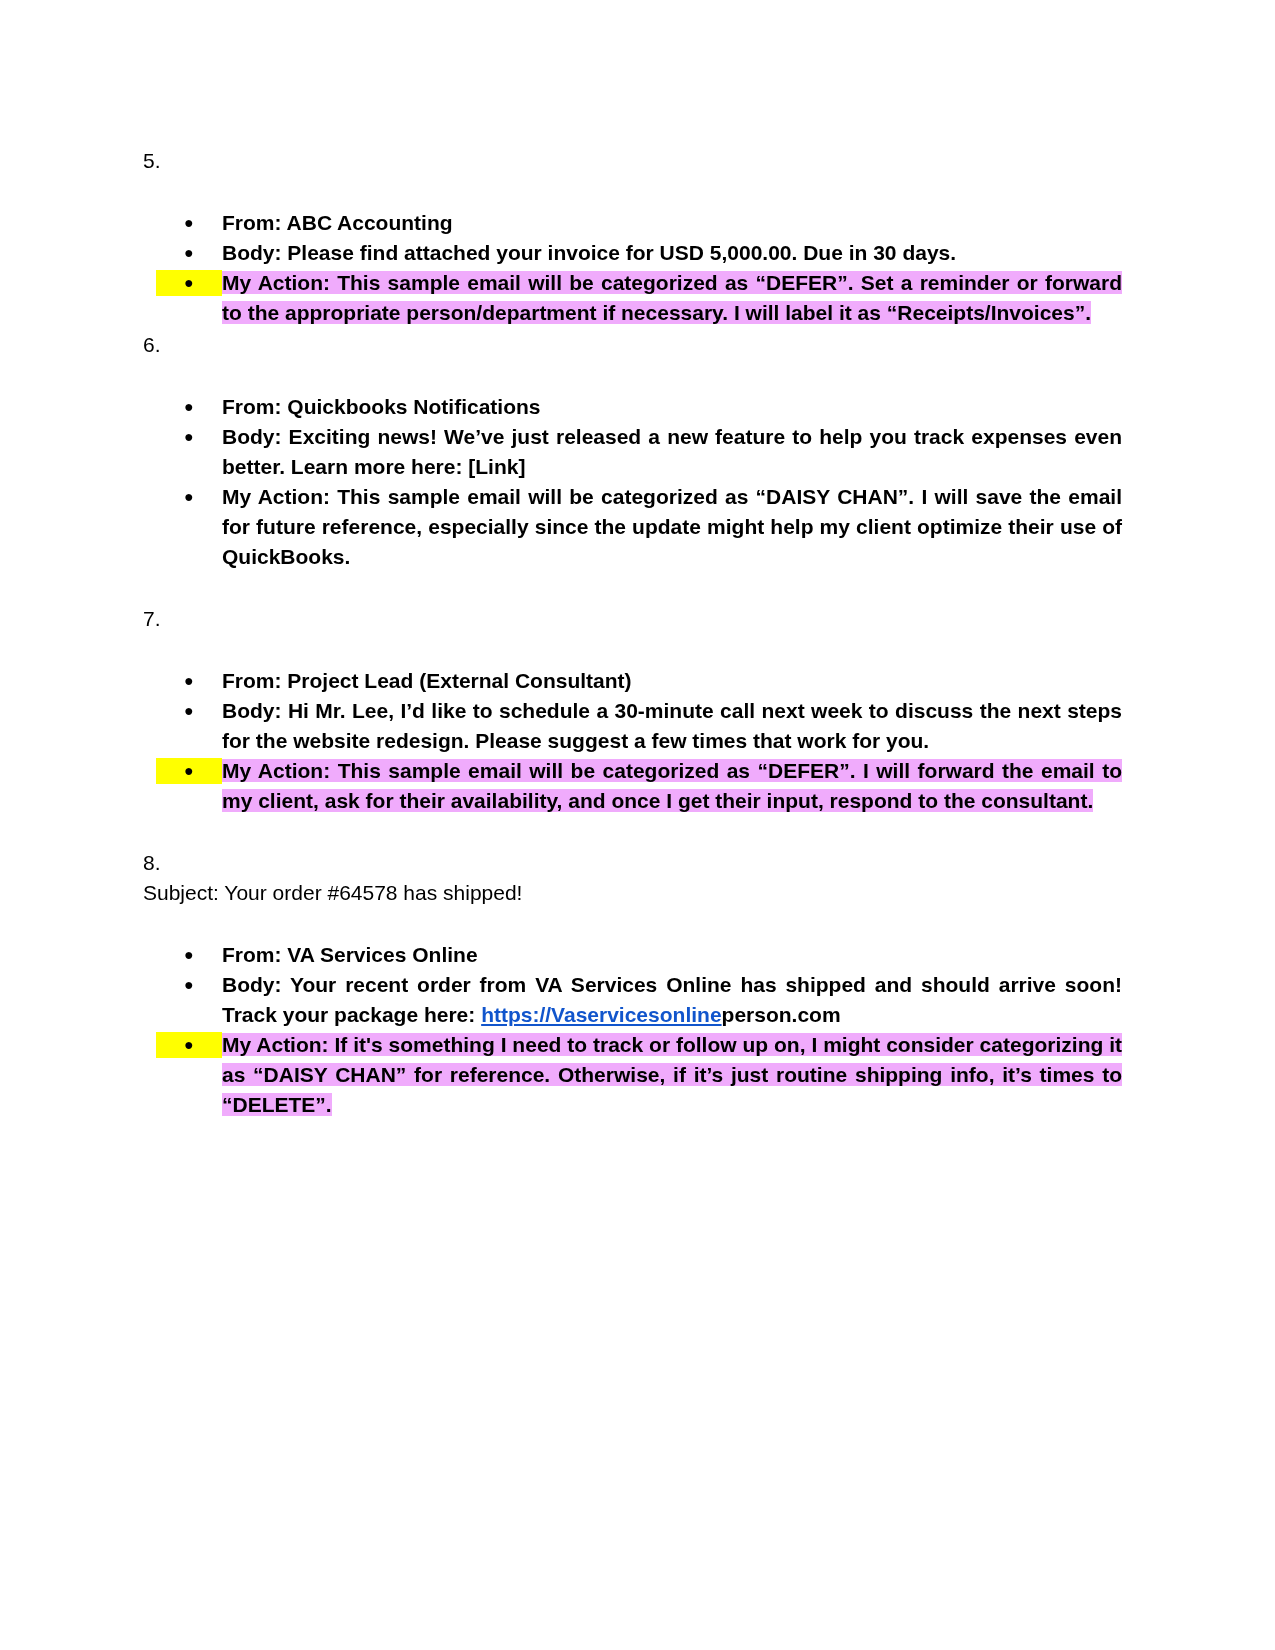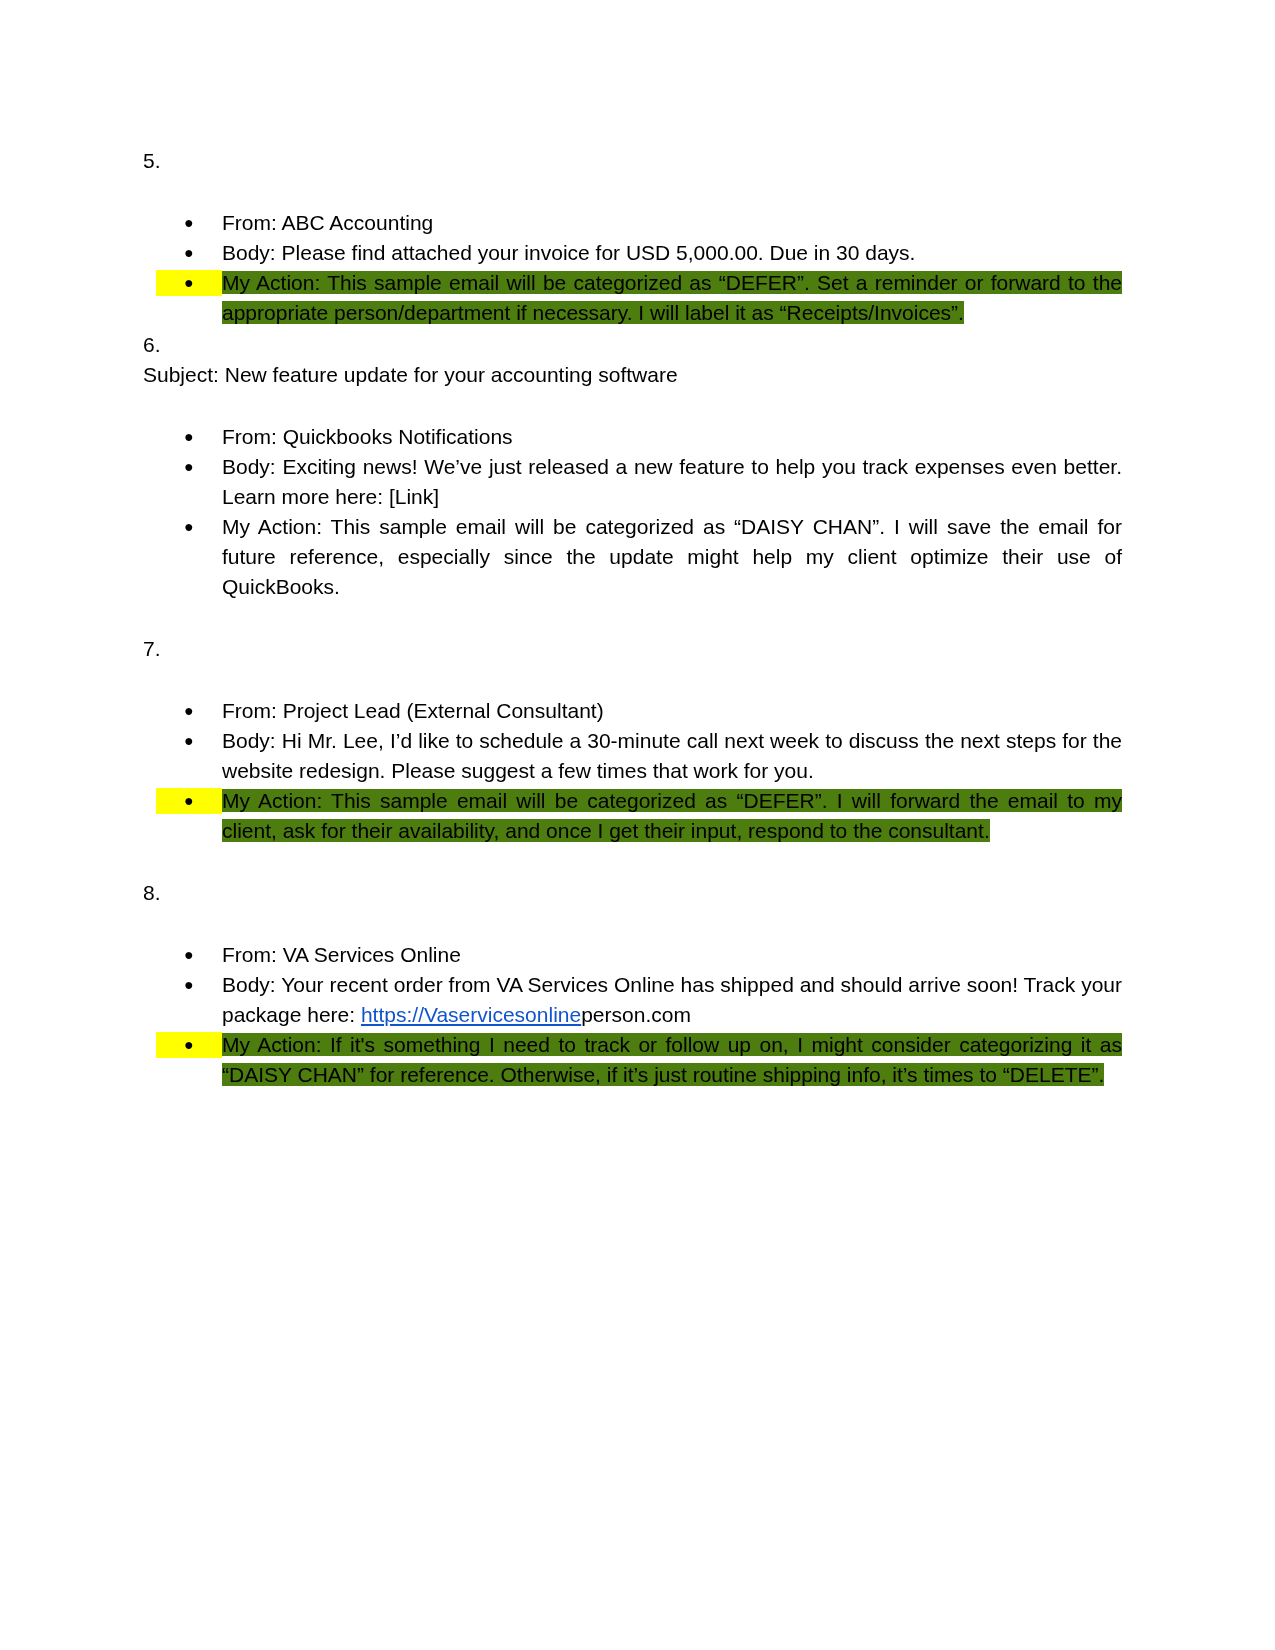--- a/index.html
+++ b/index.html
@@ -40,22 +40,23 @@
     position: absolute;
     left: 13px;
     top: 2px;
     width: 66px;
     height: 26px;
     background: #ffff00;
   }
   .li-text {
     flex: 1 1 auto;
     text-align: justify;
+    font-weight: bold;
   }
-  .hl-text { background: #4d7c0f; }
+  .hl-text { background: #f0abfc; }
   .link {
     color: #1155cc;
     text-decoration: underline;
     cursor: pointer;
     margin-top: 15px;
   }
 </style>
 </head>
 <body>
 
@@ -81,21 +82,20 @@
         <div class="li-bullet">
             <span class="dot">●</span>
           </div>
         <div class="li-text"><span class="hl-text">My Action: This sample email will be categorized as “DEFER”. Set a reminder or forward to the appropriate person/department if necessary. I will label it as “Receipts/Invoices”.</span></div>
       </div>
     </div>
   </div>
 
   <div class="section">
     <div class="para">6.</div>
-    <div class="para">Subject: New feature update for your accounting software</div>
     <div class="blank"></div>
     <div class="list">
       <div class="li">
         <div class="li-bullet">
             <span class="dot">●</span>
           </div>
         <div class="li-text"><span>From: Quickbooks Notifications</span></div>
       </div>
       <div class="li">
         <div class="li-bullet">
@@ -136,20 +136,21 @@
           </div>
         <div class="li-text"><span class="hl-text">My Action: This sample email will be categorized as “DEFER”. I will forward the email to my client, ask for their availability, and once I get their input, respond to the consultant.</span></div>
       </div>
     </div>
   </div>
 
   <div class="blank"></div>
 
   <div class="section">
     <div class="para">8.</div>
+    <div class="para">Subject: Your order #64578 has shipped!</div>
     <div class="blank"></div>
     <div class="list">
       <div class="li">
         <div class="li-bullet">
             <span class="dot">●</span>
           </div>
         <div class="li-text"><span>From: VA Services Online</span></div>
       </div>
       <div class="li">
         <div class="li-bullet">

